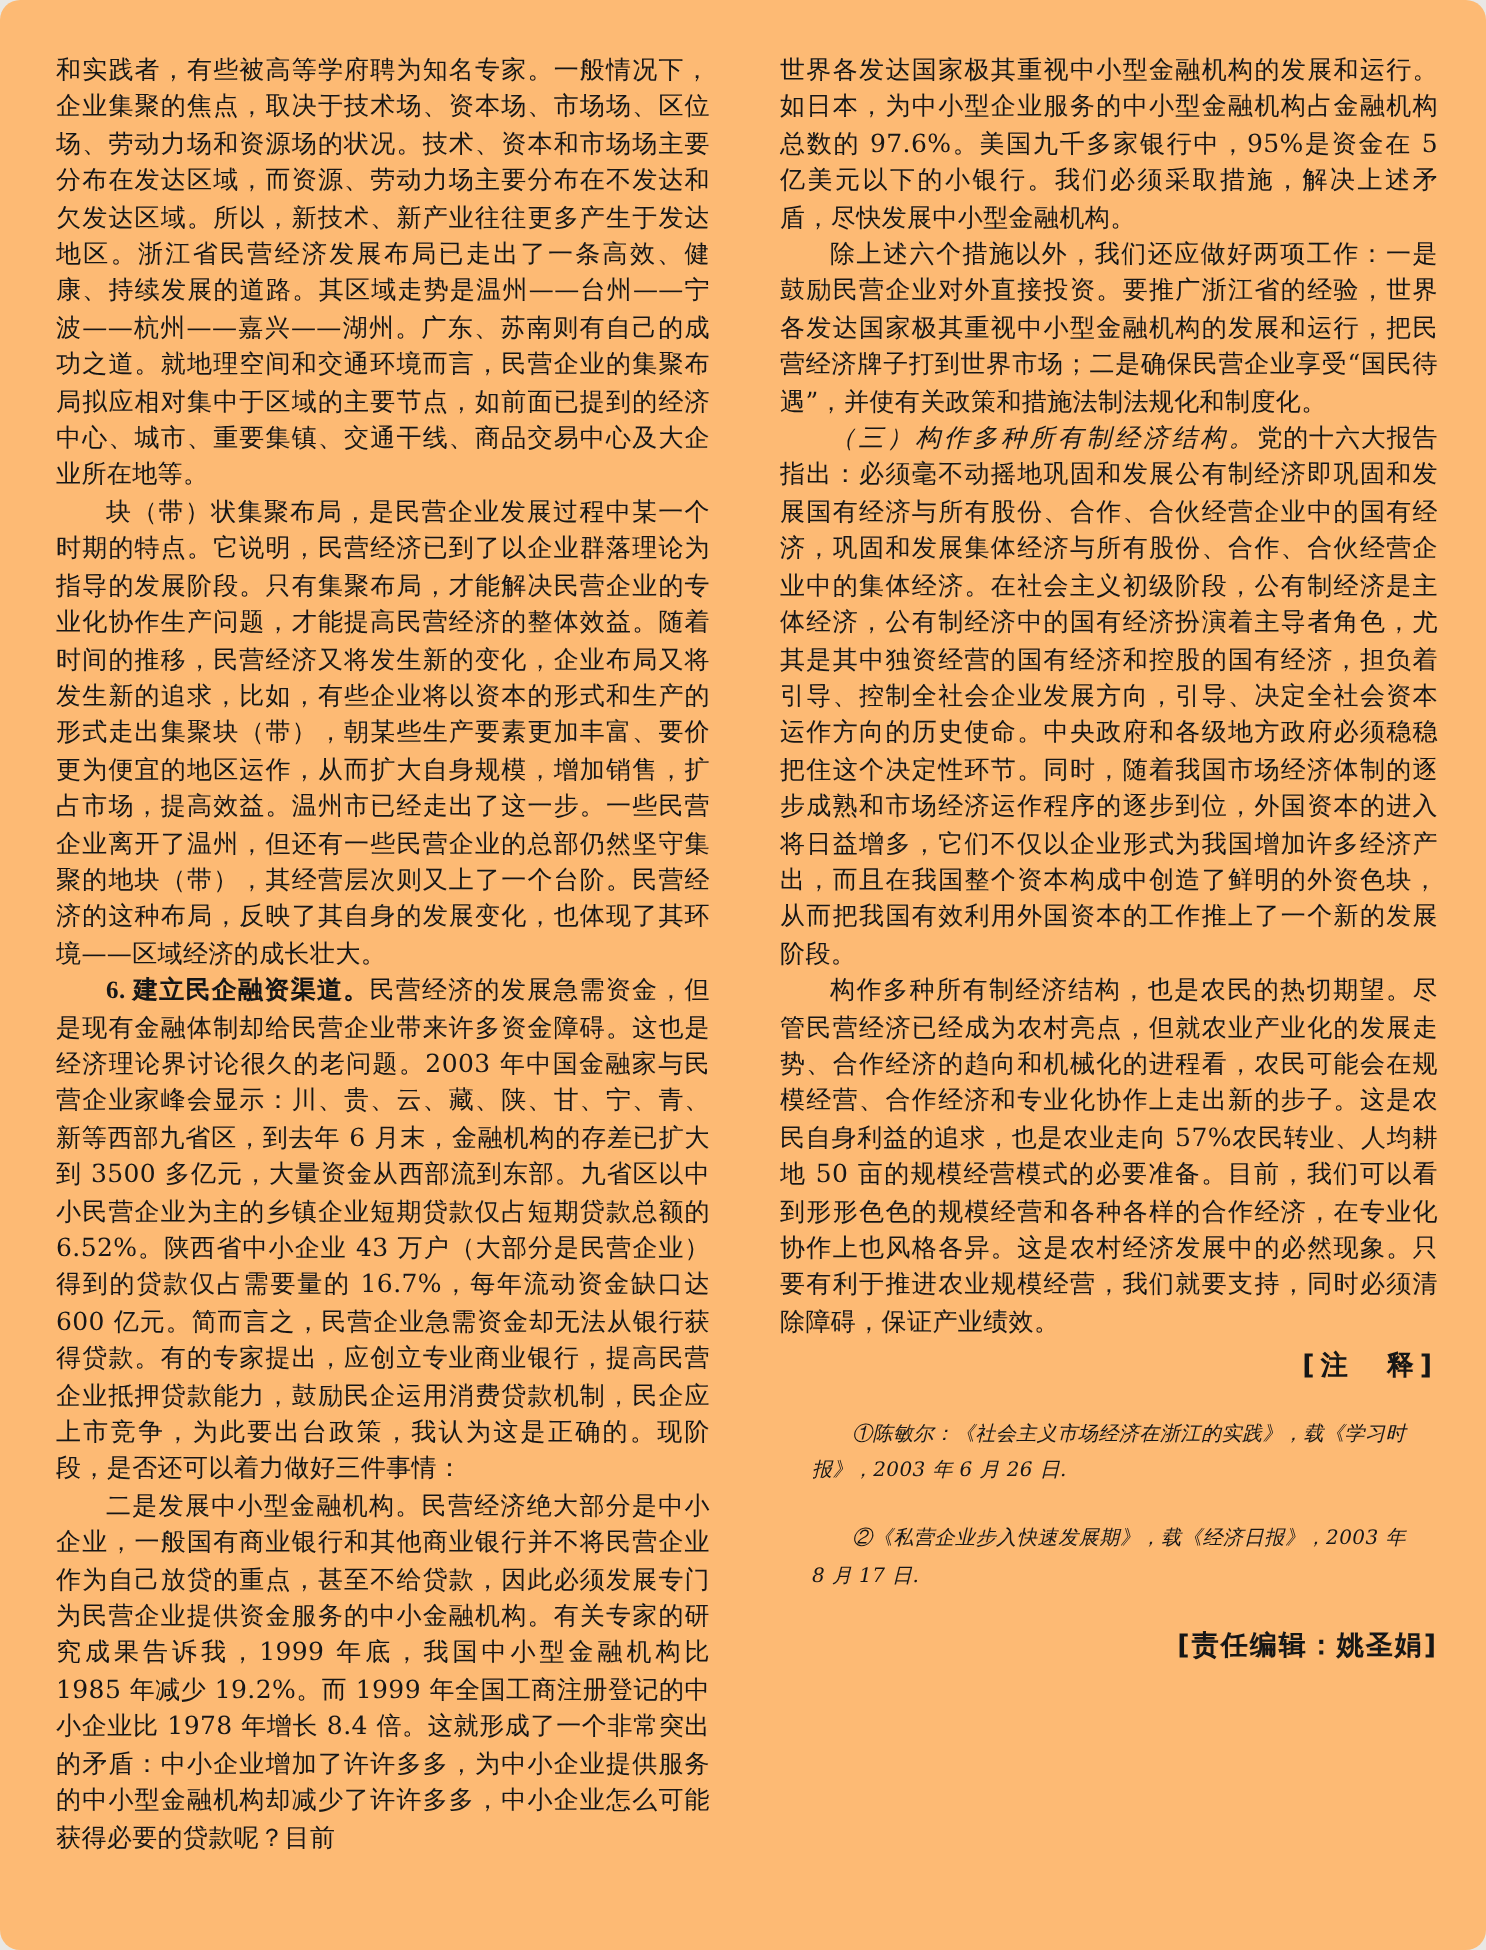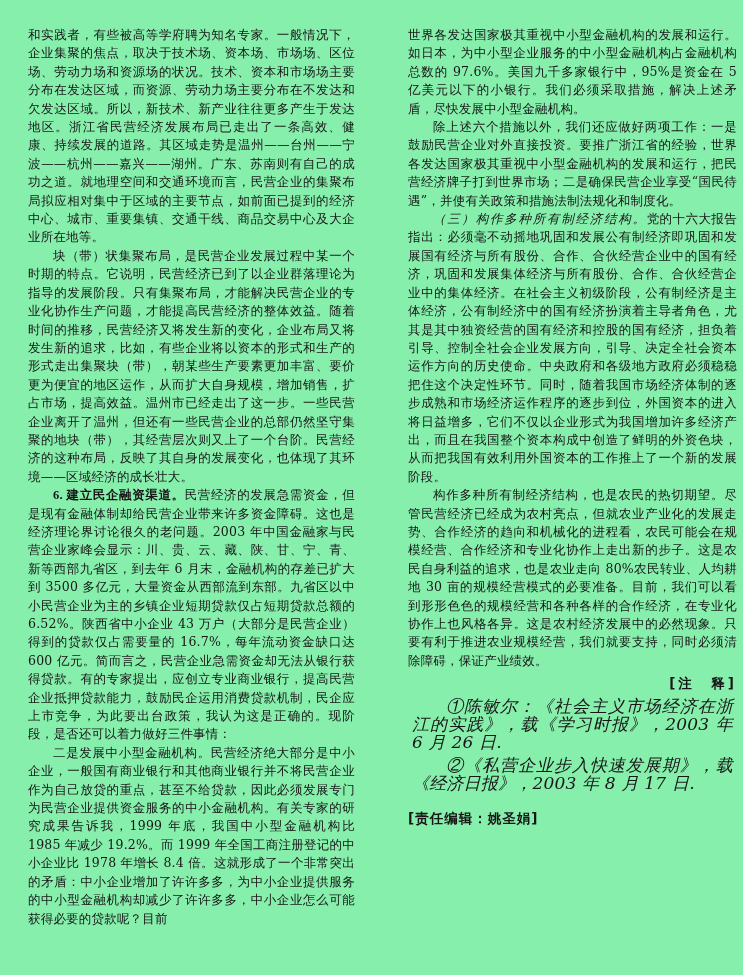--- a/index.html
+++ b/index.html
@@ -4,35 +4,36 @@
 <style>
   html, body {
     margin: 0;
     padding: 0;
     background: #e9e8e5;
   }
   .page {
     position: relative;
     width: 743px;
     height: 975px;
-    background: #86efac;
+    background: #fdba74;
     overflow: hidden;
     font-family: "DejaVu Serif", "Liberation Serif", serif;
     color: #161616;
+    border-radius: 10px;
   }
   .column {
     position: absolute;
     top: 26px;
     text-align: justify;
     font-size: 12.5px;
     line-height: 18.4px;
     letter-spacing: 0.2px;
   }
   .col-left  { left: 28px;  width: 327px; }
-  .col-right { left: 408px; width: 329px; }
+  .col-right { left: 390px; width: 329px; }
   .para {
     margin: 0;
     text-indent: 2em;
   }
   .para.no-indent { text-indent: 0; }
   .lead-hei {
     font-family: Liberation Serif, serif;
     font-weight: 700;
   }
   .lead-kai {
@@ -42,28 +43,28 @@
   .notes-header {
     margin: 4px 0 2px 0;
     text-align: right;
     text-indent: 0;
     font-family: "DejaVu Sans", "Liberation Sans", sans-serif;
     font-weight: 700;
     font-size: 13.5px;
     letter-spacing: 3px;
   }
   .note {
-    margin: 4px;
+    margin: 16px;
     text-indent: 2em;
     font-style: italic;
-    font-size: 17px;
+    font-size: 10px;
   }
   .editor-footer {
     margin: 16px 0 0 0;
-    text-align: left;
+    text-align: right;
     text-indent: 0;
     font-family: "DejaVu Sans", "Liberation Sans", sans-serif;
     font-weight: 700;
     font-size: 13.5px;
     letter-spacing: 1px;
   }
 </style>
 </head>
 <body>
 
@@ -73,21 +74,21 @@
     <p class="para no-indent">和实践者，有些被高等学府聘为知名专家。一般情况下，企业集聚的焦点，取决于技术场、资本场、市场场、区位场、劳动力场和资源场的状况。技术、资本和市场场主要分布在发达区域，而资源、劳动力场主要分布在不发达和欠发达区域。所以，新技术、新产业往往更多产生于发达地区。浙江省民营经济发展布局已走出了一条高效、健康、持续发展的道路。其区域走势是温州——台州——宁波——杭州——嘉兴——湖州。广东、苏南则有自己的成功之道。就地理空间和交通环境而言，民营企业的集聚布局拟应相对集中于区域的主要节点，如前面已提到的经济中心、城市、重要集镇、交通干线、商品交易中心及大企业所在地等。</p>
     <p class="para">块（带）状集聚布局，是民营企业发展过程中某一个时期的特点。它说明，民营经济已到了以企业群落理论为指导的发展阶段。只有集聚布局，才能解决民营企业的专业化协作生产问题，才能提高民营经济的整体效益。随着时间的推移，民营经济又将发生新的变化，企业布局又将发生新的追求，比如，有些企业将以资本的形式和生产的形式走出集聚块（带），朝某些生产要素更加丰富、要价更为便宜的地区运作，从而扩大自身规模，增加销售，扩占市场，提高效益。温州市已经走出了这一步。一些民营企业离开了温州，但还有一些民营企业的总部仍然坚守集聚的地块（带），其经营层次则又上了一个台阶。民营经济的这种布局，反映了其自身的发展变化，也体现了其环境——区域经济的成长壮大。</p>
     <p class="para"><span class="lead-hei">6. 建立民企融资渠道。</span><span>民营经济的发展急需资金，但是现有金融体制却给民营企业带来许多资金障碍。这也是经济理论界讨论很久的老问题。2003 年中国金融家与民营企业家峰会显示：川、贵、云、藏、陕、甘、宁、青、新等西部九省区，到去年 6 月末，金融机构的存差已扩大到 3500 多亿元，大量资金从西部流到东部。九省区以中小民营企业为主的乡镇企业短期贷款仅占短期贷款总额的 6.52%。陕西省中小企业 43 万户（大部分是民营企业）得到的贷款仅占需要量的 16.7%，每年流动资金缺口达 600 亿元。简而言之，民营企业急需资金却无法从银行获得贷款。有的专家提出，应创立专业商业银行，提高民营企业抵押贷款能力，鼓励民企运用消费贷款机制，民企应上市竞争，为此要出台政策，我认为这是正确的。现阶段，是否还可以着力做好三件事情：</span></p>
     <p class="para">二是发展中小型金融机构。民营经济绝大部分是中小企业，一般国有商业银行和其他商业银行并不将民营企业作为自己放贷的重点，甚至不给贷款，因此必须发展专门为民营企业提供资金服务的中小金融机构。有关专家的研究成果告诉我，1999 年底，我国中小型金融机构比 1985 年减少 19.2%。而 1999 年全国工商注册登记的中小企业比 1978 年增长 8.4 倍。这就形成了一个非常突出的矛盾：中小企业增加了许许多多，为中小企业提供服务的中小型金融机构却减少了许许多多，中小企业怎么可能获得必要的贷款呢？目前</p>
   </div>
 
   <div class="column col-right">
     <p class="para no-indent">世界各发达国家极其重视中小型金融机构的发展和运行。如日本，为中小型企业服务的中小型金融机构占金融机构总数的 97.6%。美国九千多家银行中，95%是资金在 5 亿美元以下的小银行。我们必须采取措施，解决上述矛盾，尽快发展中小型金融机构。</p>
     <p class="para">除上述六个措施以外，我们还应做好两项工作：一是鼓励民营企业对外直接投资。要推广浙江省的经验，世界各发达国家极其重视中小型金融机构的发展和运行，把民营经济牌子打到世界市场；二是确保民营企业享受“国民待遇”，并使有关政策和措施法制法规化和制度化。</p>
     <p class="para"><span class="lead-kai">（三）构作多种所有制经济结构。</span><span>党的十六大报告指出：必须毫不动摇地巩固和发展公有制经济即巩固和发展国有经济与所有股份、合作、合伙经营企业中的国有经济，巩固和发展集体经济与所有股份、合作、合伙经营企业中的集体经济。在社会主义初级阶段，公有制经济是主体经济，公有制经济中的国有经济扮演着主导者角色，尤其是其中独资经营的国有经济和控股的国有经济，担负着引导、控制全社会企业发展方向，引导、决定全社会资本运作方向的历史使命。中央政府和各级地方政府必须稳稳把住这个决定性环节。同时，随着我国市场经济体制的逐步成熟和市场经济运作程序的逐步到位，外国资本的进入将日益增多，它们不仅以企业形式为我国增加许多经济产出，而且在我国整个资本构成中创造了鲜明的外资色块，从而把我国有效利用外国资本的工作推上了一个新的发展阶段。</span></p>
-    <p class="para">构作多种所有制经济结构，也是农民的热切期望。尽管民营经济已经成为农村亮点，但就农业产业化的发展走势、合作经济的趋向和机械化的进程看，农民可能会在规模经营、合作经济和专业化协作上走出新的步子。这是农民自身利益的追求，也是农业走向 80%农民转业、人均耕地 30 亩的规模经营模式的必要准备。目前，我们可以看到形形色色的规模经营和各种各样的合作经济，在专业化协作上也风格各异。这是农村经济发展中的必然现象。只要有利于推进农业规模经营，我们就要支持，同时必须清除障碍，保证产业绩效。</p>
+    <p class="para">构作多种所有制经济结构，也是农民的热切期望。尽管民营经济已经成为农村亮点，但就农业产业化的发展走势、合作经济的趋向和机械化的进程看，农民可能会在规模经营、合作经济和专业化协作上走出新的步子。这是农民自身利益的追求，也是农业走向 57%农民转业、人均耕地 50 亩的规模经营模式的必要准备。目前，我们可以看到形形色色的规模经营和各种各样的合作经济，在专业化协作上也风格各异。这是农村经济发展中的必然现象。只要有利于推进农业规模经营，我们就要支持，同时必须清除障碍，保证产业绩效。</p>
 
     <p class="notes-header">[注　释]</p>
     <p class="note">①陈敏尔：《社会主义市场经济在浙江的实践》，载《学习时报》，2003 年 6 月 26 日.</p>
     <p class="note">②《私营企业步入快速发展期》，载《经济日报》，2003 年 8 月 17 日.</p>
     <p class="editor-footer">[责任编辑：姚圣娟]</p>
   </div>
 
 </div>
 
 </body></html>

